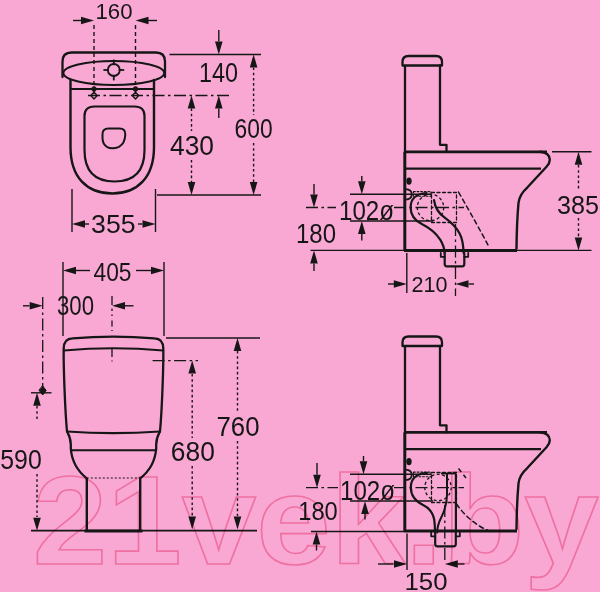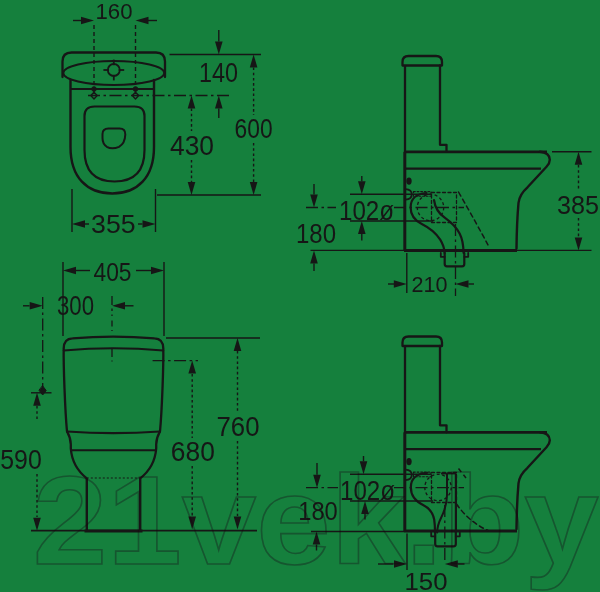--- a/index.html
+++ b/index.html
@@ -1,17 +1,17 @@
 <!DOCTYPE html>
 <html><head>
 <meta charset="utf-8">
 <style>
   html, body { margin: 0; padding: 0; background: #ffffff; }
   body { width: 600px; height: 592px; overflow: hidden; }
-  .drawing-stage { position: relative; width: 600px; height: 592px; background: #15803d; }
+  .drawing-stage { position: relative; width: 600px; height: 592px; background: #f9a8d4; }
   svg { display: block; }
   text { font-family: "Liberation Sans", "DejaVu Sans", sans-serif; fill: #161616; }
   .watermark-text {
     font-family: "Liberation Sans", "DejaVu Sans", sans-serif;
     font-weight: bold;
     fill: none;
     mix-blend-mode: multiply;
   }
 </style>
 </head>

